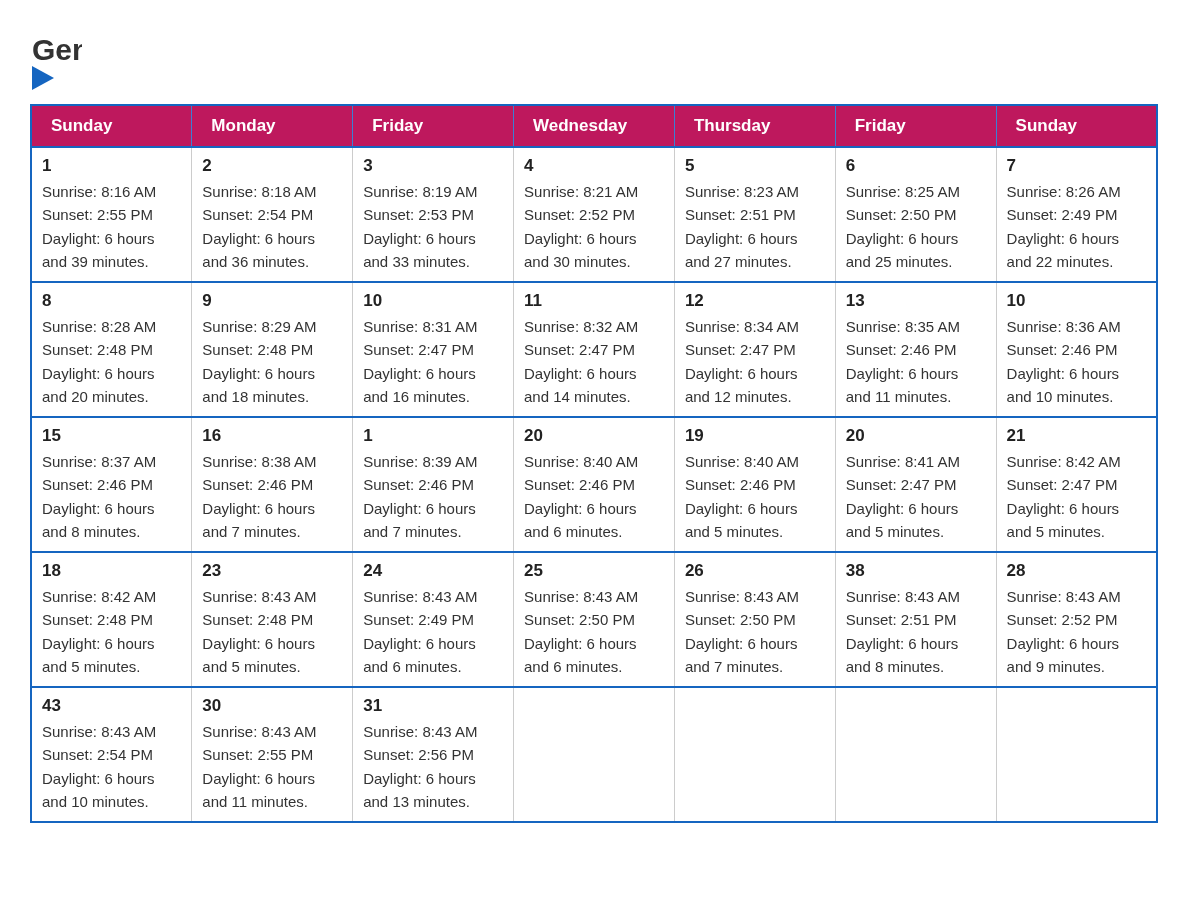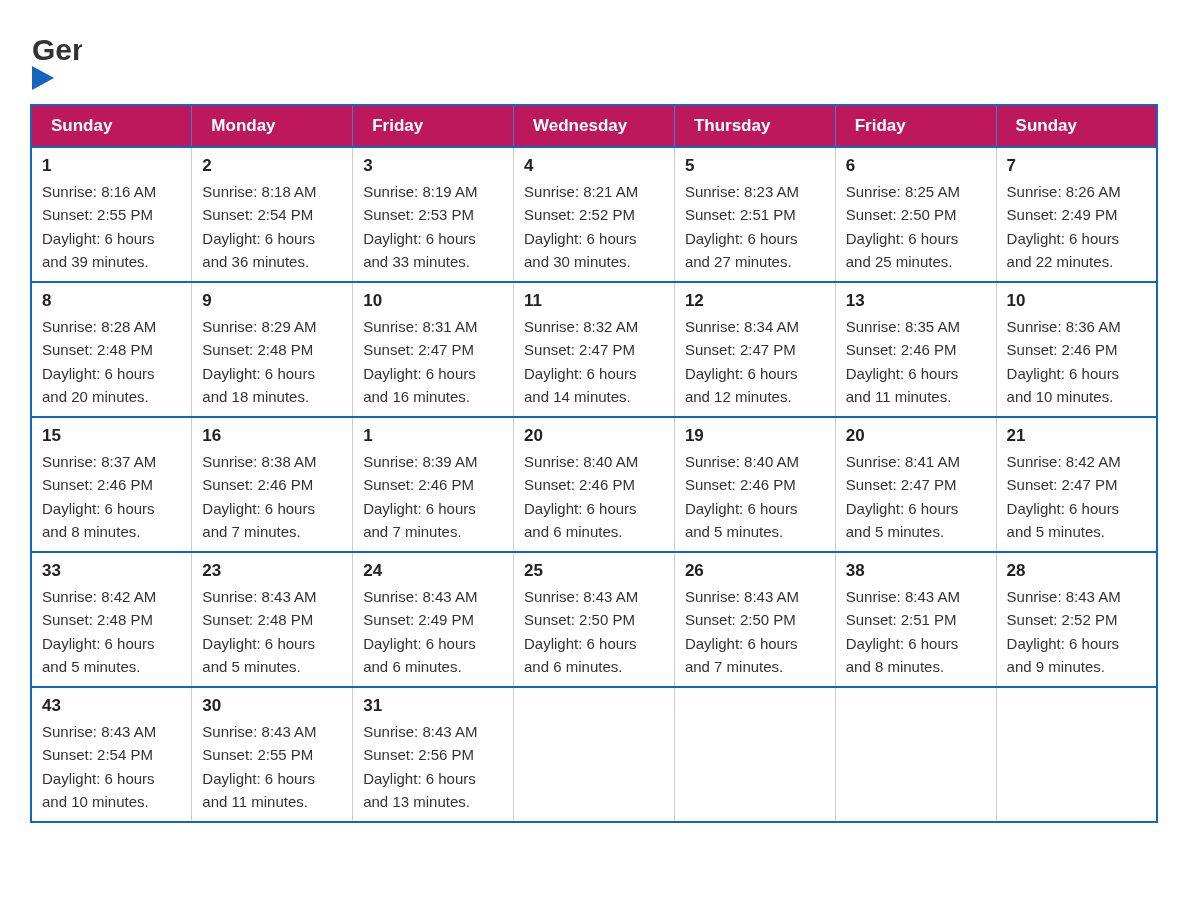--- a/index.html
+++ b/index.html
@@ -218,21 +218,21 @@
           <span class="day-number">20</span>
           <div class="day-info">Sunrise: 8:41 AM<br>Sunset: 2:47 PM<br>Daylight: 6 hours<br>and 5 minutes.</div>
         </td>
         <td>
           <span class="day-number">21</span>
           <div class="day-info">Sunrise: 8:42 AM<br>Sunset: 2:47 PM<br>Daylight: 6 hours<br>and 5 minutes.</div>
         </td>
       </tr>
       <tr>
         <td>
-          <span class="day-number">33</span>
+          <span class="day-number">18</span>
           <div class="day-info">Sunrise: 8:42 AM<br>Sunset: 2:48 PM<br>Daylight: 6 hours<br>and 5 minutes.</div>
         </td>
         <td>
           <span class="day-number">23</span>
           <div class="day-info">Sunrise: 8:43 AM<br>Sunset: 2:48 PM<br>Daylight: 6 hours<br>and 5 minutes.</div>
         </td>
         <td>
           <span class="day-number">24</span>
           <div class="day-info">Sunrise: 8:43 AM<br>Sunset: 2:49 PM<br>Daylight: 6 hours<br>and 6 minutes.</div>
         </td>

